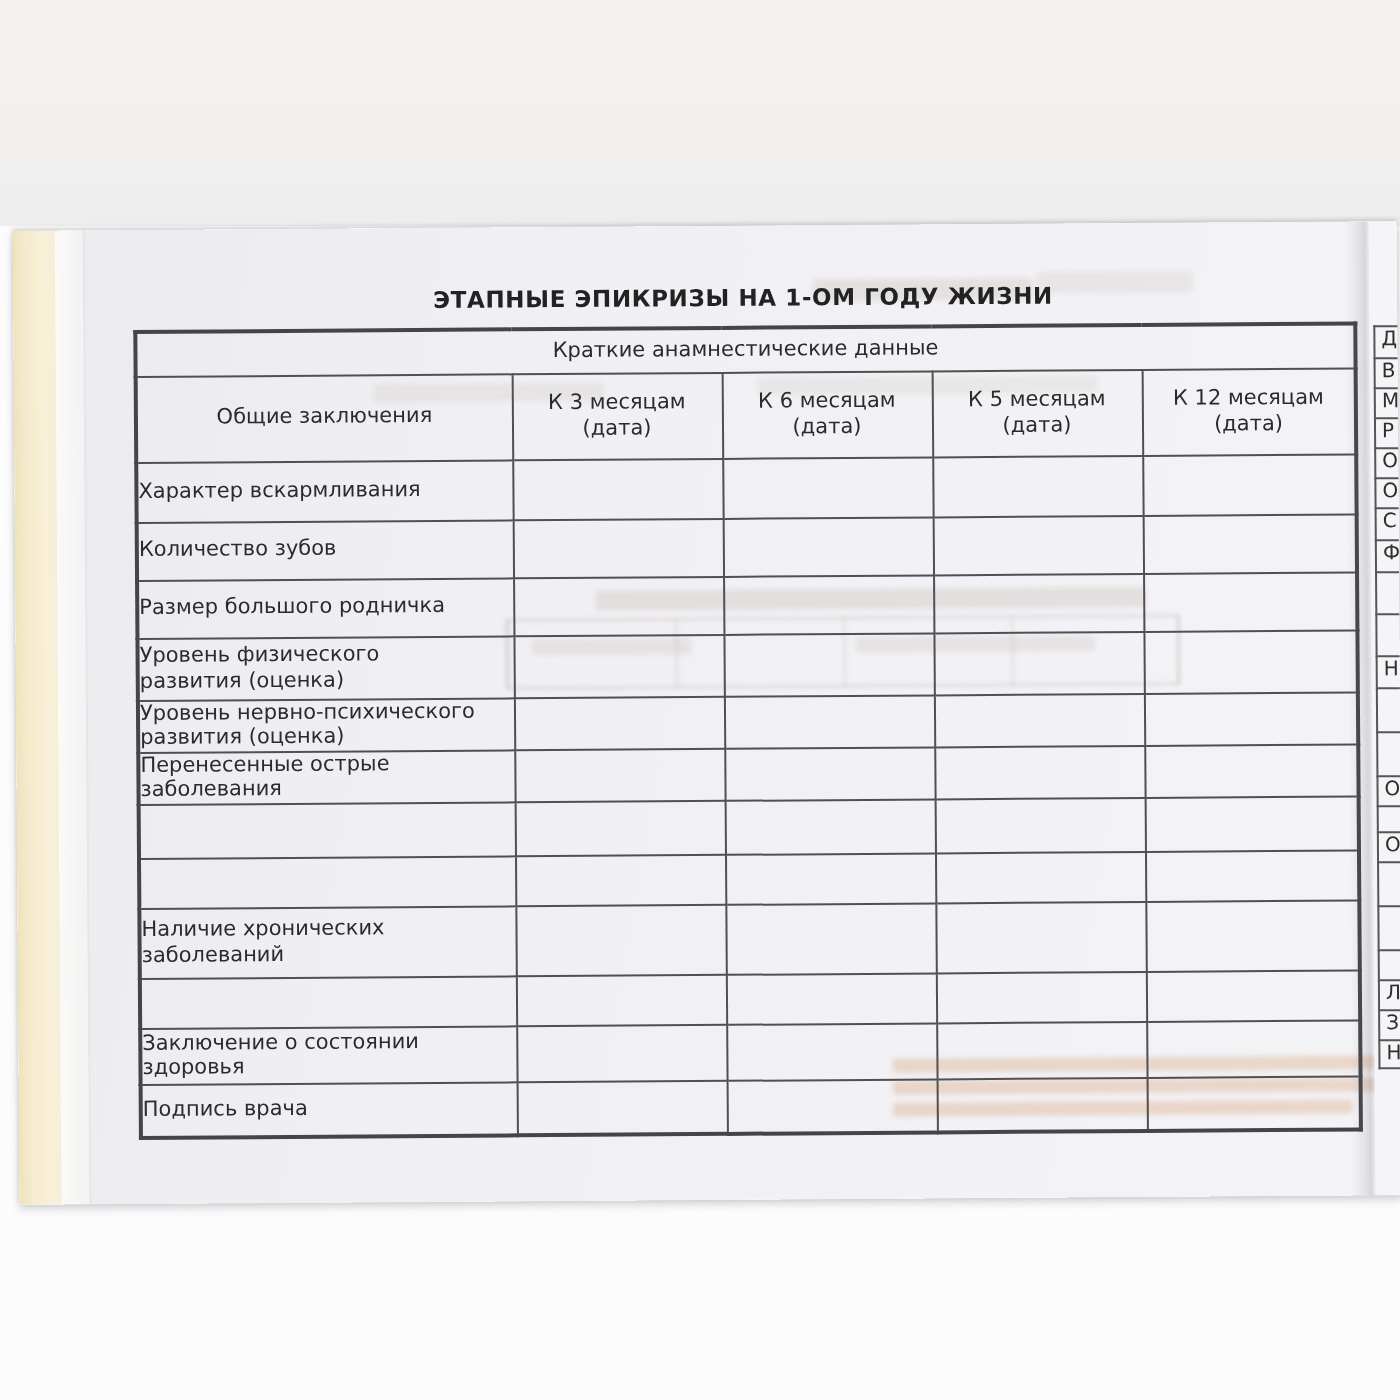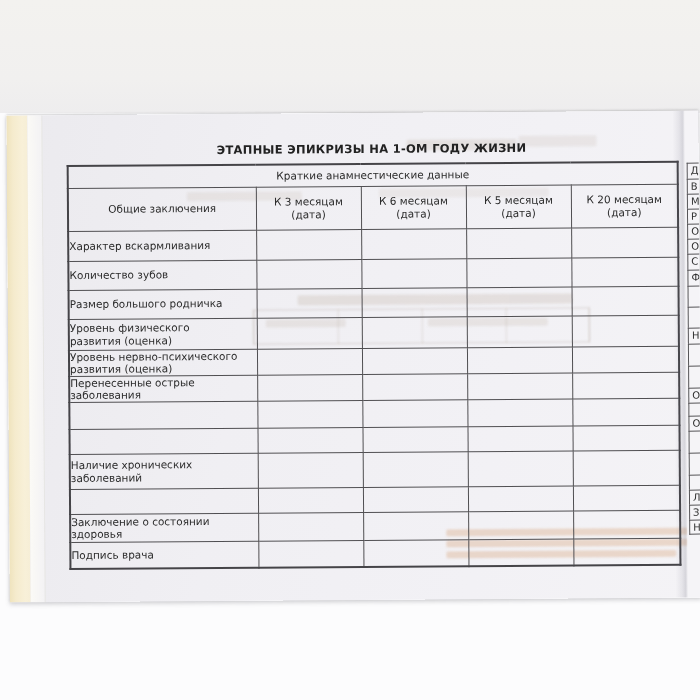--- a/index.html
+++ b/index.html
@@ -119,21 +119,21 @@
         </td>
         <td class="col-h">
           <div>К 6 месяцам</div>
           <div>(дата)</div>
         </td>
         <td class="col-h">
           <div>К 5 месяцам</div>
           <div>(дата)</div>
         </td>
         <td class="col-h">
-          <div>К 20 месяцам</div>
+          <div>К 12 месяцам</div>
           <div>(дата)</div>
         </td>
       </tr>
       <tr style="height:30px">
         <td class="lbl">Характер вскармливания</td>
         <td></td>
           <td></td>
           <td></td>
           <td></td>
       </tr>

